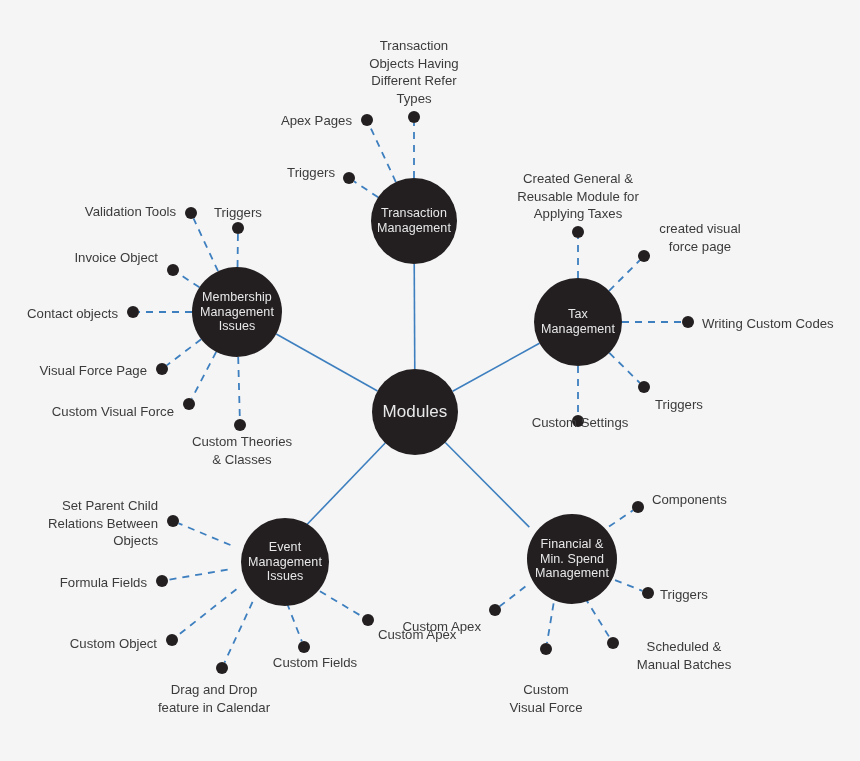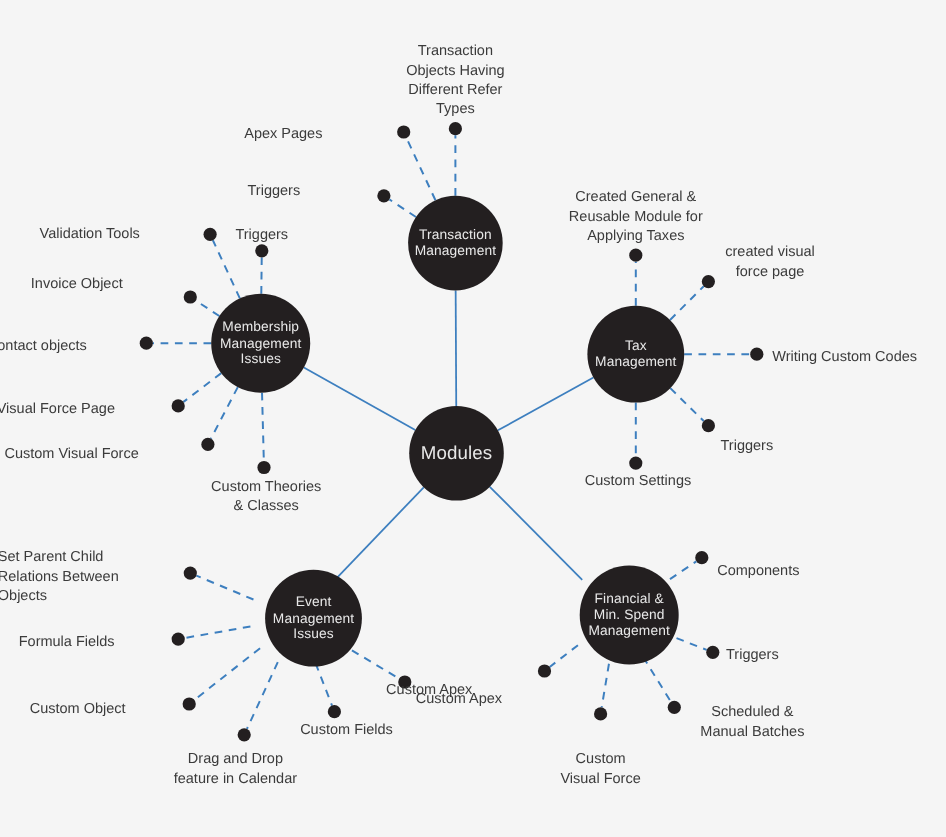--- a/index.html
+++ b/index.html
@@ -45,21 +45,21 @@
     border-radius: 50%;
     background: #231f20;
   }
   .leaf-label {
     position: absolute;
     color: #3b3b3b;
     font-size: 13.2px;
     line-height: 1.33;
     white-space: pre-line;
   }
-  .leaf-label.align-right { text-align: left; }
+  .leaf-label.align-right { text-align: right; }
   .leaf-label.align-left  { text-align: left; }
   .leaf-label.align-center{ text-align: center; }
 </style>
 </head>
 <body>
 
 <div id="canvas">
   <svg id="edges" viewBox="0 0 860 761" xmlns="http://www.w3.org/2000/svg">
       <line x1="414.7748721954752" y1="369.00058933576383" x2="414.2251278045248" y2="263.99941066423617" stroke="#3d7fbf" stroke-width="1.6"></line>
       <line x1="377.51100791703516" y1="390.93876849271635" x2="276.23266613333533" y2="334.0408236704131" stroke="#3d7fbf" stroke-width="1.6"></line>
@@ -131,21 +131,21 @@
 Reusable Module for
 Applying Taxes</div>
       <div class="dot" style="left: 638px; top: 250px; width: 12px; height: 12px;"></div>
       <div class="leaf-label align-center" style="width: 130px; left: 635px; top: 220px;">created visual
 force page</div>
       <div class="dot" style="left: 682px; top: 316px; width: 12px; height: 12px;"></div>
       <div class="leaf-label align-left" style="width: 160px; left: 702px; top: 315px;">Writing Custom Codes</div>
       <div class="dot" style="left: 638px; top: 381px; width: 12px; height: 12px;"></div>
       <div class="leaf-label align-left" style="width: 110px; left: 655px; top: 396px;">Triggers</div>
       <div class="dot" style="left: 572px; top: 415px; width: 12px; height: 12px;"></div>
-      <div class="leaf-label align-center" style="width: 140px; left: 510px; top: 428px;">Custom Settings</div>
+      <div class="leaf-label align-center" style="width: 140px; left: 510px; top: 414px;">Custom Settings</div>
       <div class="node branch-node" style="left: 241px; top: 518px; width: 88px; height: 88px;">Event
 Management
 Issues</div>
       <div class="dot" style="left: 167px; top: 515px; width: 12px; height: 12px;"></div>
       <div class="leaf-label align-right" style="width: 160px; left: -2px; top: 497px;">Set Parent Child
 Relations Between
 Objects</div>
       <div class="dot" style="left: 156px; top: 575px; width: 12px; height: 12px;"></div>
       <div class="leaf-label align-right" style="width: 130px; left: 17px; top: 574px;">Formula Fields</div>
       <div class="dot" style="left: 166px; top: 634px; width: 12px; height: 12px;"></div>
@@ -154,21 +154,21 @@
       <div class="leaf-label align-center" style="width: 170px; left: 129px; top: 681px;">Drag and Drop
 feature in Calendar</div>
       <div class="dot" style="left: 298px; top: 641px; width: 12px; height: 12px;"></div>
       <div class="leaf-label align-center" style="width: 130px; left: 250px; top: 654px;">Custom Fields</div>
       <div class="dot" style="left: 362px; top: 614px; width: 12px; height: 12px;"></div>
       <div class="leaf-label align-left" style="width: 130px; left: 378px; top: 626px;">Custom Apex</div>
       <div class="node branch-node" style="left: 516px; top: 514px; width: 90px; height: 90px; margin-left: 11px;">Financial &amp;
 Min. Spend
 Management</div>
       <div class="dot" style="left: 632px; top: 501px; width: 12px; height: 12px;"></div>
-      <div class="leaf-label align-left" style="width: 140px; left: 652px; top: 491px; margin-top: 19px;">Components</div>
+      <div class="leaf-label align-left" style="width: 140px; left: 652px; top: 491px;">Components</div>
       <div class="dot" style="left: 642px; top: 587px; width: 12px; height: 12px;"></div>
       <div class="leaf-label align-left" style="width: 110px; left: 660px; top: 586px;">Triggers</div>
       <div class="dot" style="left: 607px; top: 637px; width: 12px; height: 12px;"></div>
       <div class="leaf-label align-center" style="width: 150px; left: 609px; top: 638px;">Scheduled &amp;
 Manual Batches</div>
       <div class="dot" style="left: 540px; top: 643px; width: 12px; height: 12px;"></div>
       <div class="leaf-label align-center" style="width: 130px; left: 481px; top: 681px;">Custom
 Visual Force</div>
       <div class="dot" style="left: 489px; top: 604px; width: 12px; height: 12px;"></div>
       <div class="leaf-label align-right" style="width: 130px; left: 351px; top: 618px;">Custom Apex</div>

